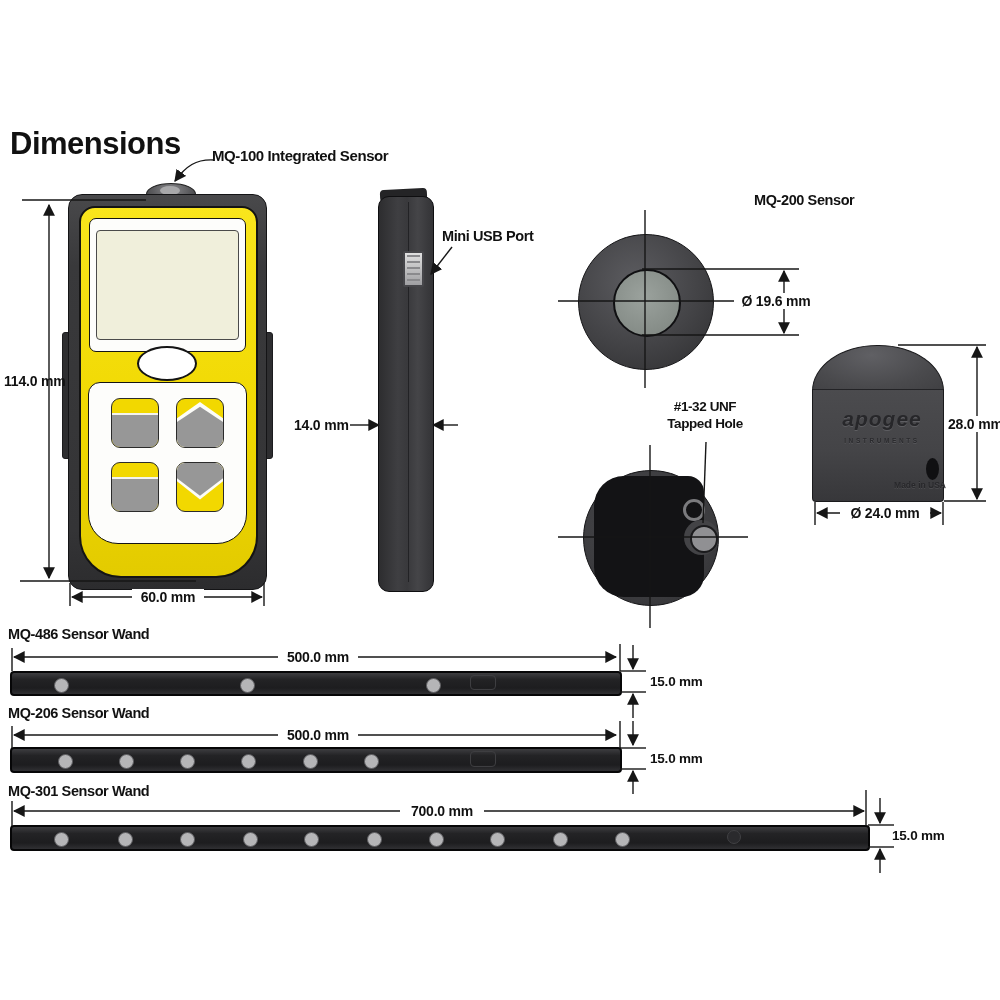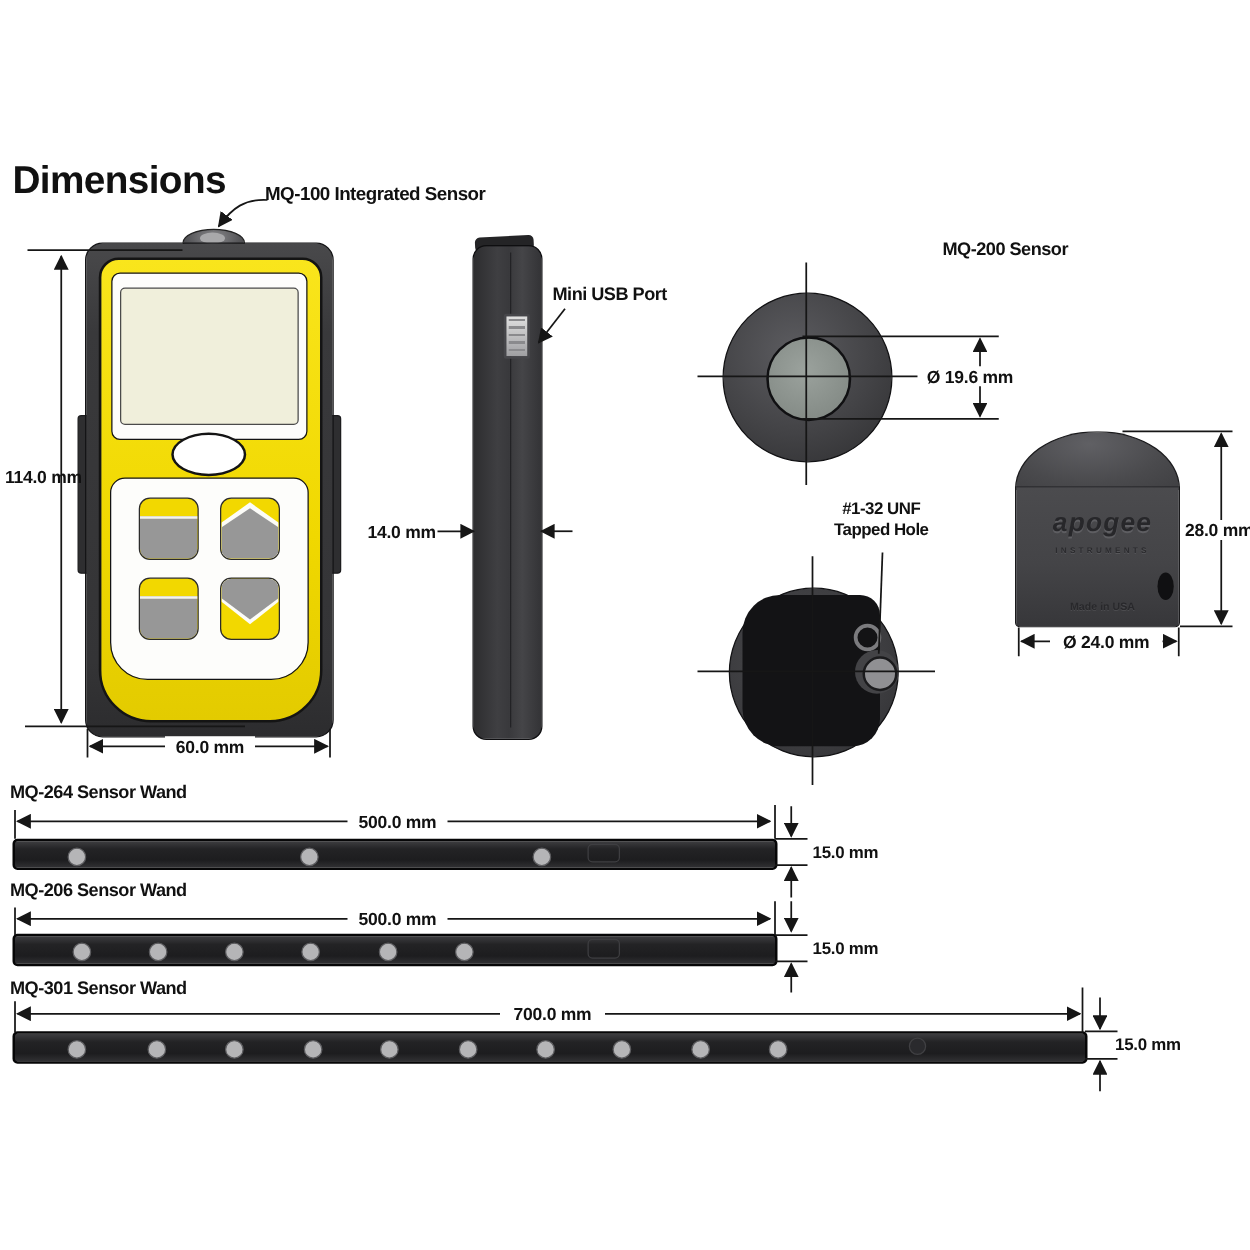--- a/index.html
+++ b/index.html
@@ -66,21 +66,21 @@
   .s-side-dome{left:812px;top:345px;width:130px;height:46px;border-radius:65px 65px 0 0/46px 46px 0 0;
     background:radial-gradient(ellipse at 45% 20%,#606064,#4a4a4d 60%,#3f3f42);
     border:1.5px solid #1a1a1c;border-bottom:none;z-index:2;}
   .s-side-body{left:812px;top:389px;width:130px;height:111px;border-radius:0 0 4px 4px;
     background:linear-gradient(180deg,#4b4b4e,#444447 55%,#37373a);
     border:1.5px solid #1a1a1c;border-top:1px solid #232326;z-index:2;}
   .brand{left:818px;top:407px;width:128px;text-align:center;font-size:21px;font-weight:bold;
     font-style:italic;letter-spacing:1px;color:#27272a;text-shadow:0 1px 0 rgba(130,130,136,.4);z-index:3;}
   .brand-sub{left:818px;top:437px;width:128px;text-align:center;font-size:6.5px;font-weight:bold;
     letter-spacing:2.6px;color:#2b2b2e;text-shadow:0 1px 0 rgba(120,120,126,.35);z-index:3;}
-  .made-in{left:818px;top:480px;width:128px;text-align:center;font-size:8.5px;font-weight:bold;
+  .made-in{left:818px;top:480px;width:128px;text-align:right;font-size:8.5px;font-weight:bold;
     color:#28282b;text-shadow:0 1px 0 rgba(115,115,120,.3);z-index:3;}
   .cable-port{left:926px;top:458px;width:13px;height:22px;border-radius:50%;background:#101012;z-index:3;}
   
   .wand-bar{background:linear-gradient(180deg,#3d3d40,#232325 30%,#1d1d1f 72%,#303033);
     border:2px solid #060607;border-radius:4px;z-index:2;}
   .dots{position:absolute;inset:0;}
   .dot{position:absolute;width:13px;height:13px;border-radius:50%;background:#b5b5b7;border:1.5px solid #5c5c5f;}
   .seam{position:absolute;border:1.5px solid #3e3e41;border-radius:4px;background:transparent;}
   .faint-dot{position:absolute;width:12px;height:12px;border-radius:50%;background:#2a2a2d;border:1.5px solid #404043;}
   .overlay{position:absolute;left:0;top:0;z-index:5;}
@@ -250,21 +250,21 @@
   <div class="abs dim-text" style="left:294px;top:417px;width:54px;text-align:right;">14.0 mm</div>
   <div class="abs part-label" style="left:754px;top:192px;z-index:6;">MQ-200 Sensor</div>
   <div class="abs dim-text bg" style="left:734px;top:293px;width:80px;">Ø 19.6 mm</div>
   <div class="abs part-label" style="left:652px;top:399px;width:106px;text-align:center;font-size:13.5px;line-height:16.5px;z-index:6;">
     <span style="display:block;">#1-32 UNF</span>
     <span style="display:block;">Tapped Hole</span>
   </div>
   <div class="abs dim-text bg" style="left:946px;top:416px;width:52px;text-align:left;">28.0 mm</div>
   <div class="abs dim-text bg" style="left:840px;top:505px;width:86px;">Ø 24.0 mm</div>
 
-  <div class="abs part-label" style="left:8px;top:626px;z-index:6;">MQ-264 Sensor Wand</div>
+  <div class="abs part-label" style="left:8px;top:626px;z-index:6;">MQ-486 Sensor Wand</div>
   <div class="abs dim-text bg" style="left:278px;top:649px;width:76px;">500.0 mm</div>
   <div class="abs dim-text dim-sm" style="left:650px;top:674px;">15.0 mm</div>
 
   <div class="abs part-label" style="left:8px;top:705px;z-index:6;">MQ-206 Sensor Wand</div>
   <div class="abs dim-text bg" style="left:278px;top:727px;width:76px;">500.0 mm</div>
   <div class="abs dim-text dim-sm" style="left:650px;top:751px;">15.0 mm</div>
 
   <div class="abs part-label" style="left:8px;top:783px;z-index:6;">MQ-301 Sensor Wand</div>
   <div class="abs dim-text bg" style="left:400px;top:803px;width:80px;">700.0 mm</div>
   <div class="abs dim-text dim-sm" style="left:892px;top:828px;">15.0 mm</div>

